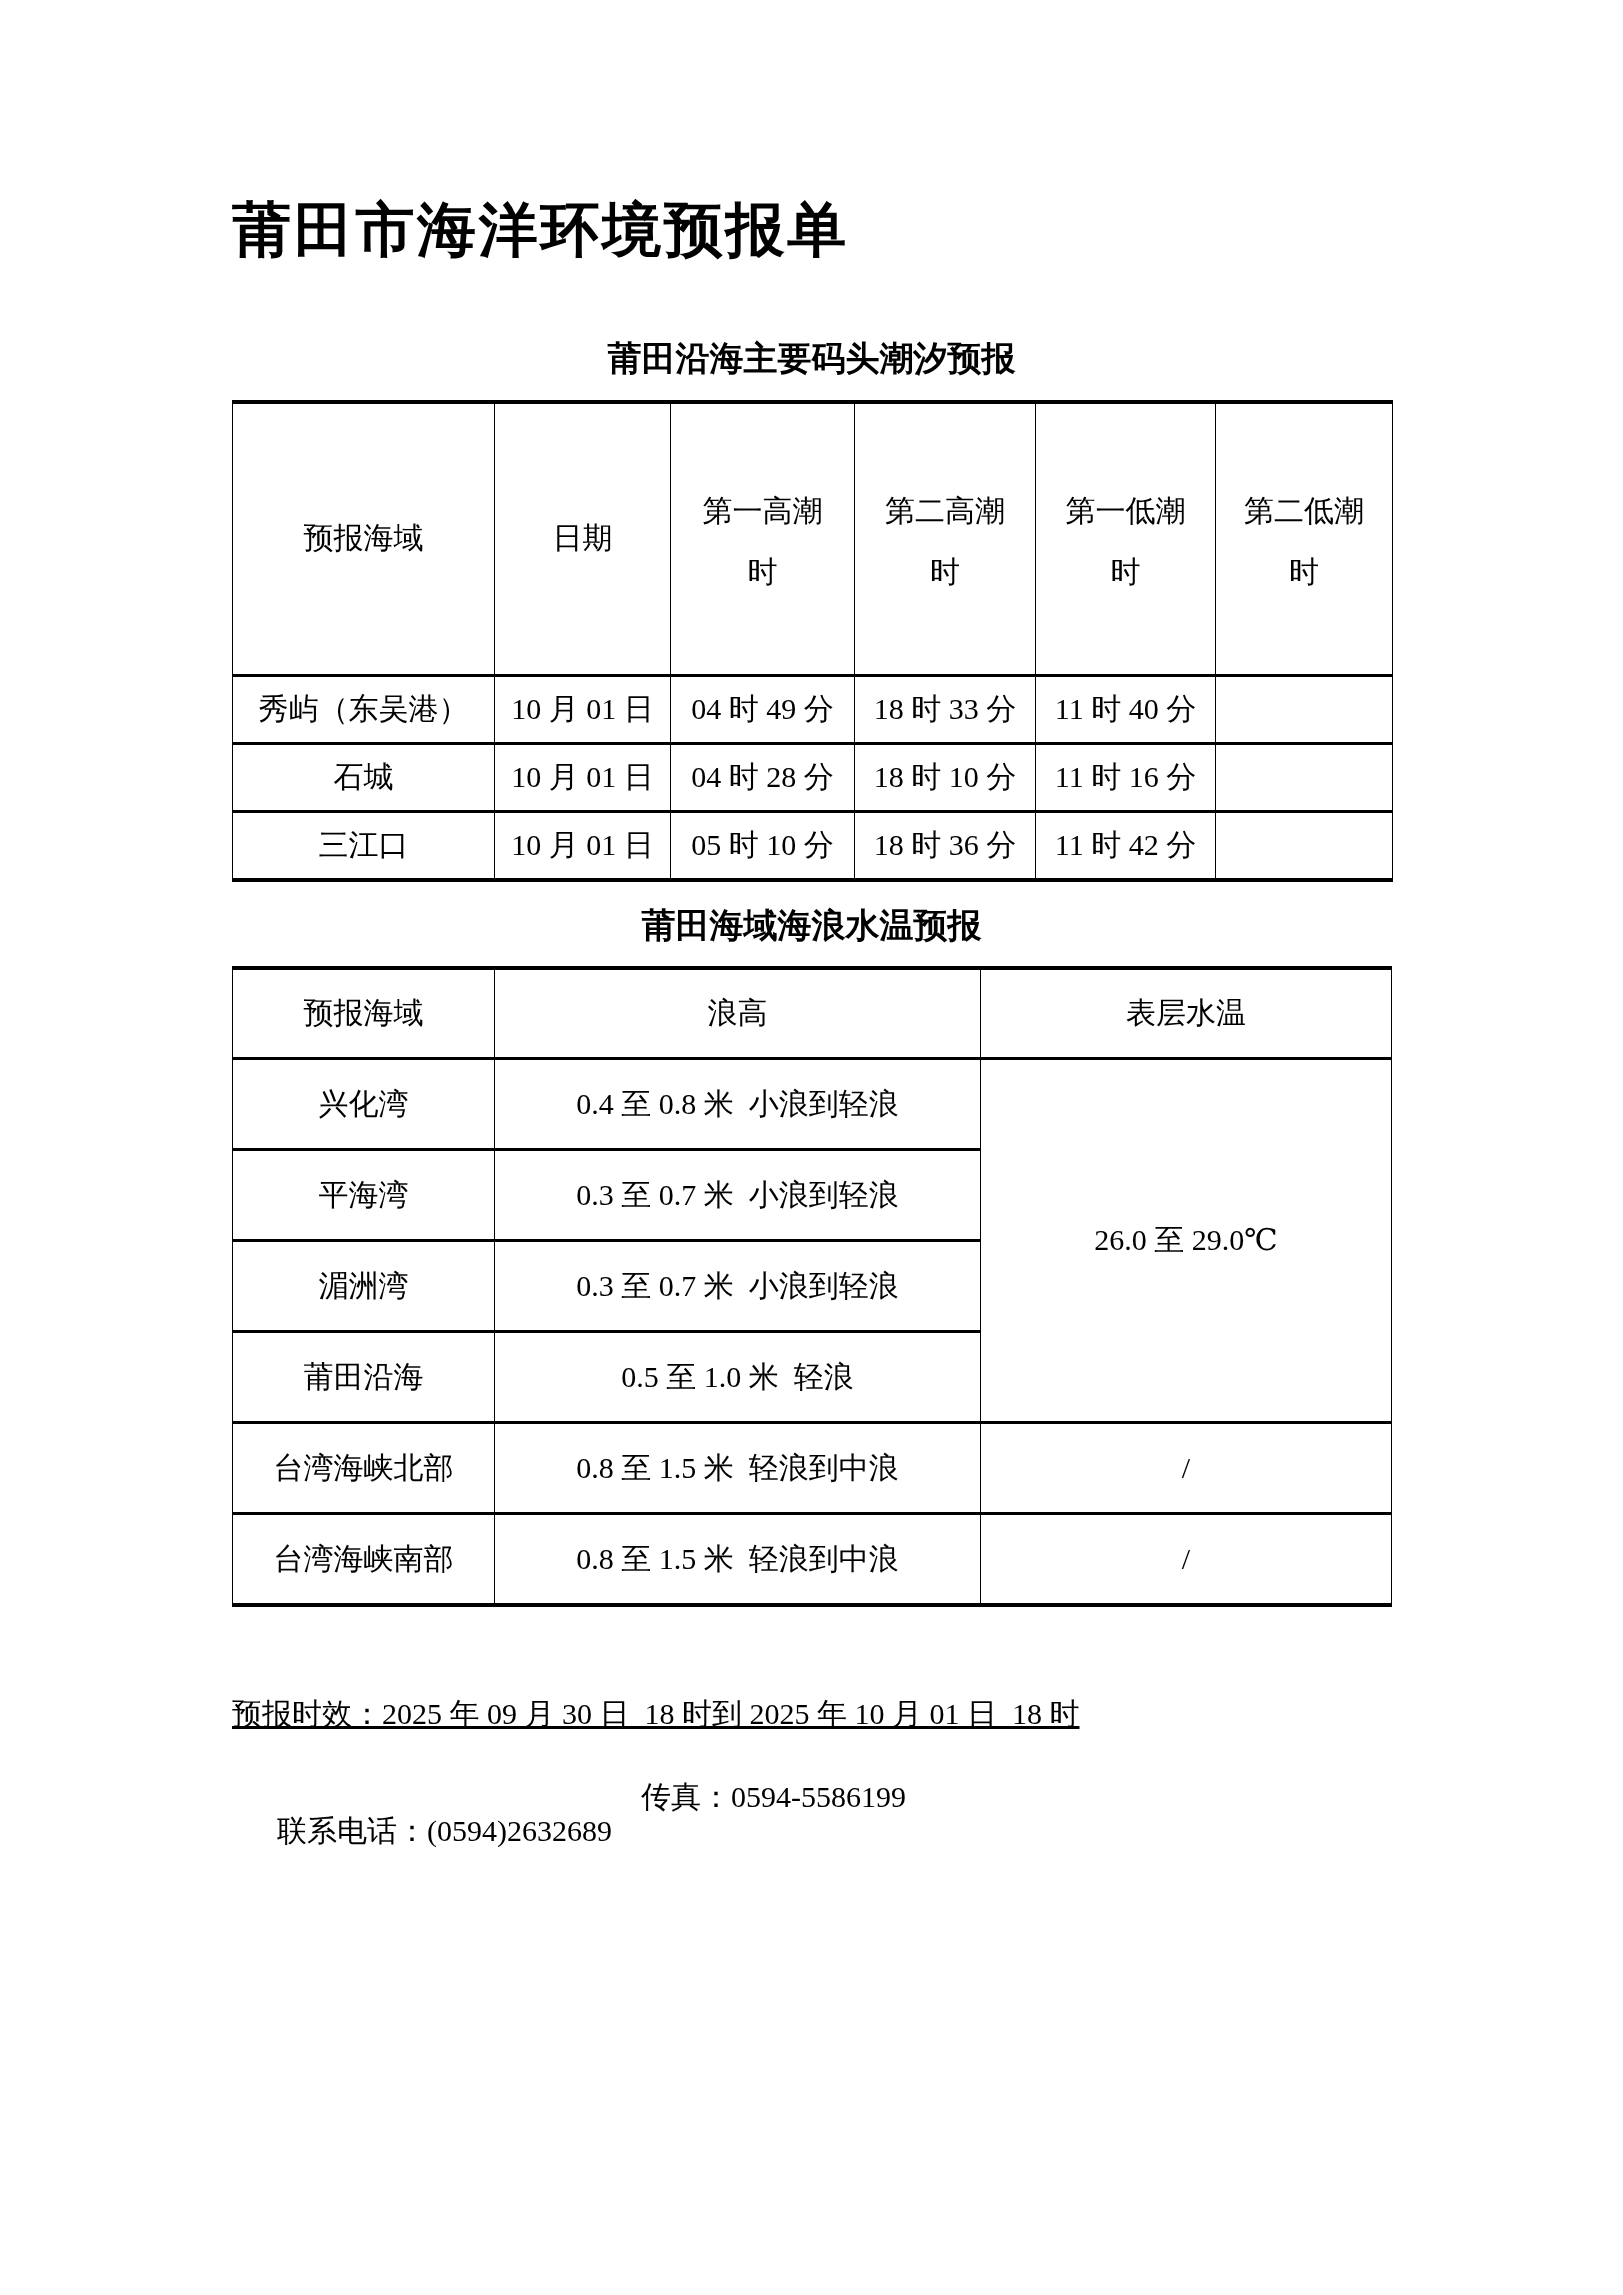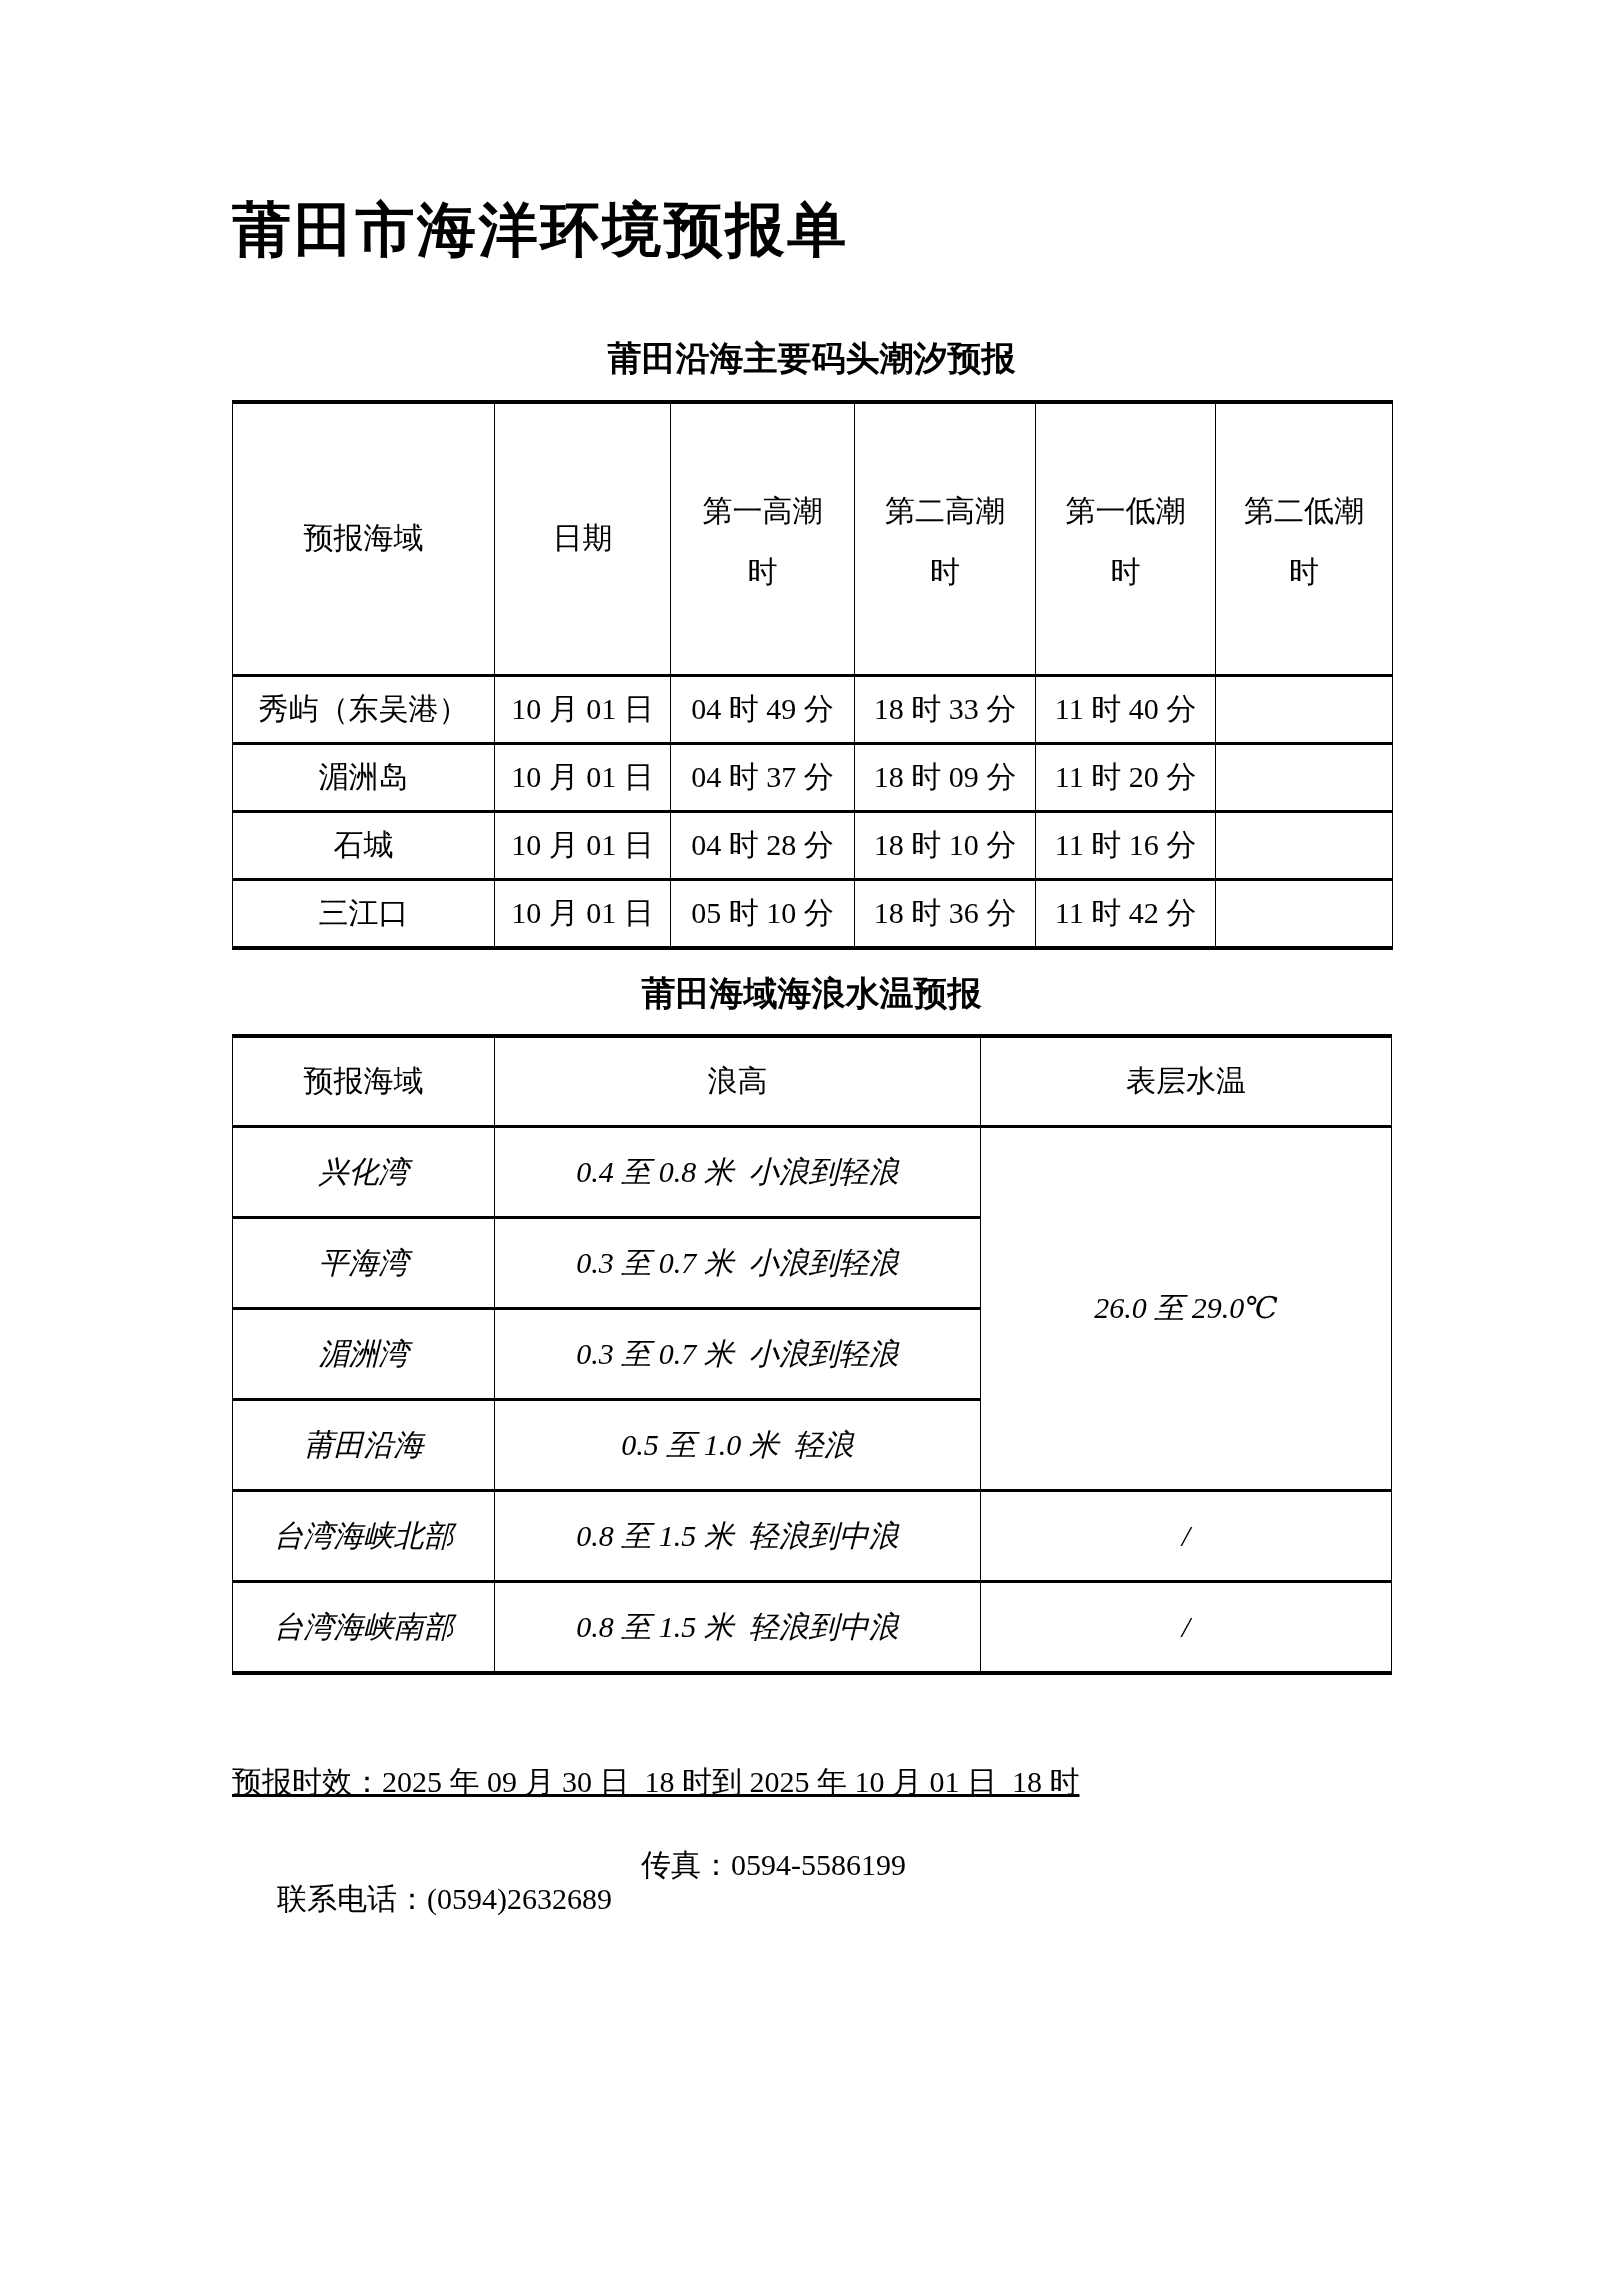--- a/index.html
+++ b/index.html
@@ -71,21 +71,21 @@
   .tide-table .header-row td { height: 140px; }
   .tide-table .data-row td { height: 65px; }
   .two-line-header {
     display: flex;
     flex-direction: column;
     justify-content: space-between;
     height: 102px;
     padding: 19px 0 13.6px 0;
   }
   .wave-table .header-row td { height: 87px; }
-  .wave-table .data-row td { height: 88px; font-style: italic; }
+  .wave-table .data-row td { height: 88px; }
   .footer {
     margin-top: 87px;
     font-size: 30px;
   }
   .validity-line { white-space: pre-wrap; text-decoration: underline; }
   .contact-line {
     margin-top: 42px;
     position: relative;
     white-space: pre-wrap;
   }
@@ -141,28 +141,20 @@
       </tr>
       <tr class="data-row">
         <td>秀屿（东吴港）</td>
         <td>10 月 01 日</td>
         <td>04 时 49 分</td>
         <td>18 时 33 分</td>
         <td>11 时 40 分</td>
         <td></td>
       </tr>
       <tr class="data-row">
-        <td>湄洲岛</td>
-        <td>10 月 01 日</td>
-        <td>04 时 37 分</td>
-        <td>18 时 09 分</td>
-        <td>11 时 20 分</td>
-        <td></td>
-      </tr>
-      <tr class="data-row">
         <td>石城</td>
         <td>10 月 01 日</td>
         <td>04 时 28 分</td>
         <td>18 时 10 分</td>
         <td>11 时 16 分</td>
         <td></td>
       </tr>
       <tr class="data-row">
         <td>三江口</td>
         <td>10 月 01 日</td>

